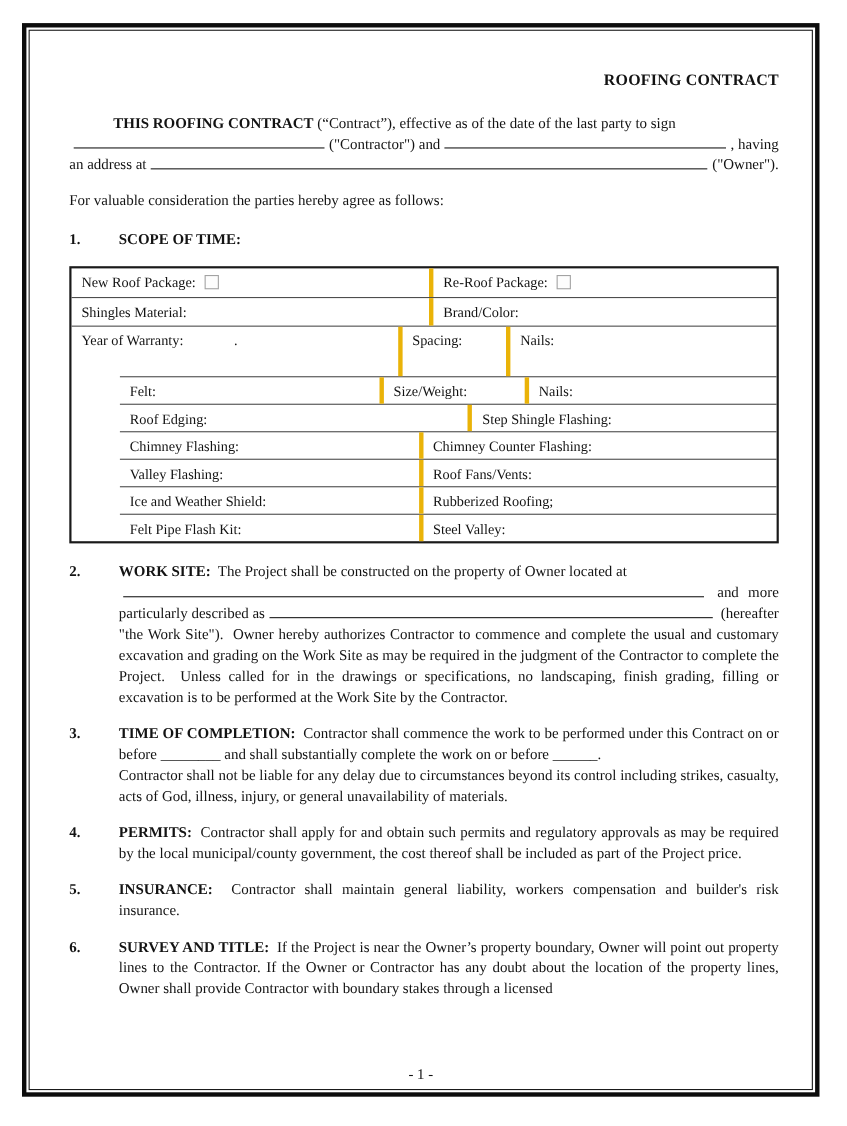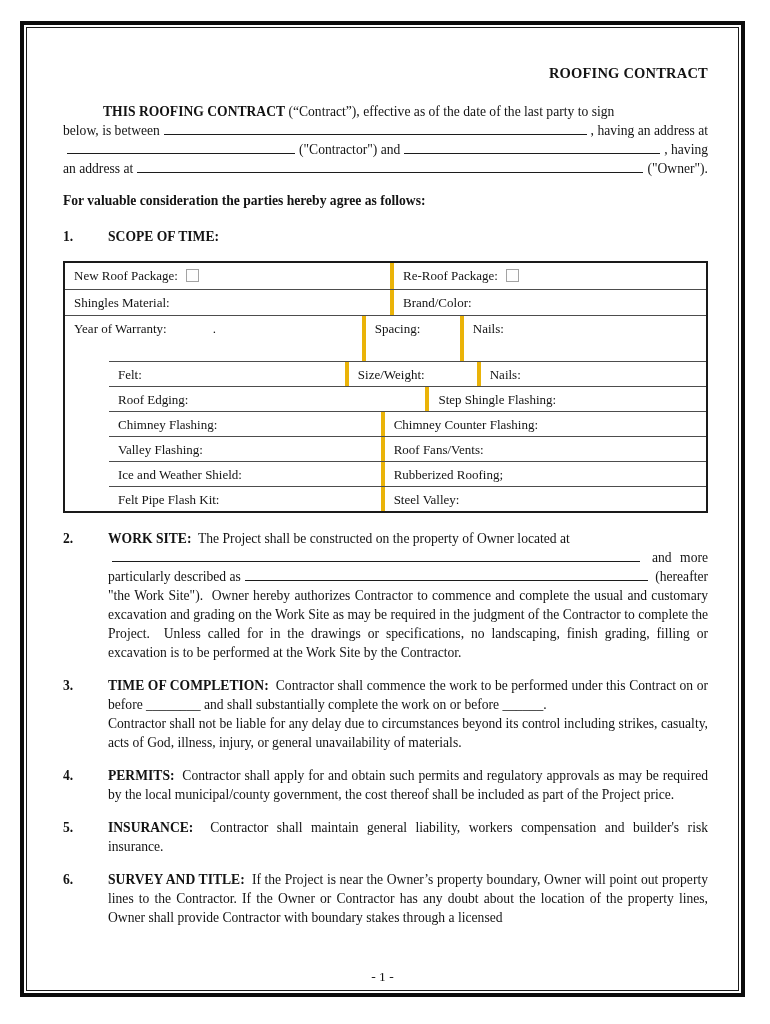--- a/index.html
+++ b/index.html
@@ -24,21 +24,21 @@
   .intro { margin-top:20px; }
   .iline { display:flex; align-items:baseline; }
   .iline span { white-space:pre; }
   .line1 { padding-left:40px; }
   .bold { font-weight:bold; }
   .bl {
     border-bottom:1px solid #1c1c1c; height:2px; align-self:baseline;
     flex:1 1 auto; margin:0 4px;
   }
   .bl-fixed { flex:0 0 228px; }
-  .agree { margin-top:13px;font-weight:bold; }
+  .agree { margin-top:13px; }
   .sec { display:flex; margin-top:14px; }
   .sec-head { margin-top:17px; }
   .num { flex:0 0 45px; font-weight:bold; }
   .sbody { flex:1 1 auto; min-width:0; }
   .just { text-align:justify; }
   .t { white-space:pre-wrap; }
   .andmore { word-spacing:5px; }
   
   .tbl { margin-top:15px; border:2px solid #1a1a1a; }
   .trow { display:flex; box-sizing:border-box; }
@@ -65,25 +65,20 @@
 
 <div class="frame">
   <div class="frame-inner">
 
     <div class="doc-title">ROOFING CONTRACT</div>
 
     <div class="intro para">
       <div class="iline line1">
         <span class="bold">THIS ROOFING CONTRACT</span>
           <span class="t"> (“Contract”), effective as of the date of the last party to sign</span>
-      </div>
-      <div class="iline">
-        <span>below, is between</span>
-        <span class="bl"></span>
-        <span>, having an address at</span>
       </div>
       <div class="iline">
         <span class="bl bl-fixed"></span>
         <span>("Contractor") and</span>
         <span class="bl"></span>
         <span>, having</span>
       </div>
       <div class="iline">
         <span>an address at</span>
         <span class="bl"></span>

